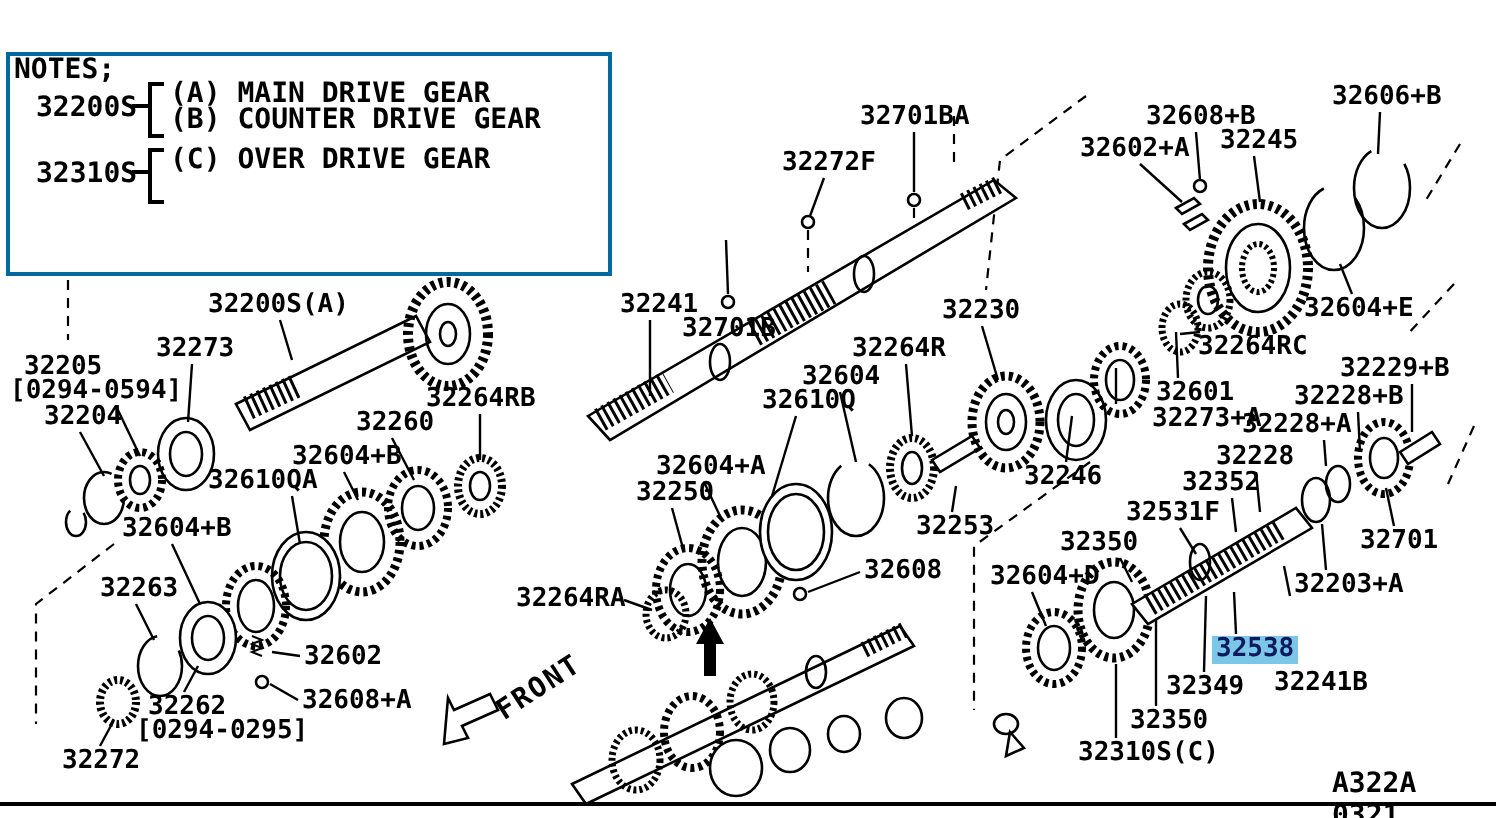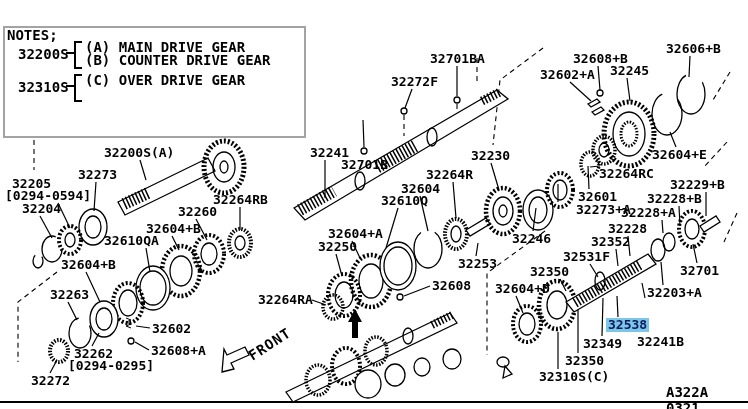--- a/index.html
+++ b/index.html
@@ -5,21 +5,21 @@
   html,body{margin:0;padding:0;background:#fff;}
   #stage{position:relative;width:748px;height:409px;background:#fff;overflow:hidden;
          font-family:"DejaVu Sans Mono",monospace;color:#000;}
   #art{position:absolute;left:0;top:0;}
   
   .plabel{position:absolute;font:700 13px/14px "DejaVu Sans Mono",monospace;
           white-space:nowrap;color:#000;z-index:5;}
   .plabel.hl{background:var(--hl-bg,#7cc6e8);color:var(--hl-tx,#0d1b5e);padding:0 2px;}
   
   .notes{position:absolute;left:3px;top:26px;width:299px;height:108px;
-         border:2px solid #a3a3a3;background:#fff;z-index:4;
+         border:2px solid #0369a1;background:#fff;z-index:4;
          font:700 14px/13px "DejaVu Sans Mono",monospace;}
   .notes div{position:absolute;white-space:nowrap;}
   .brk{width:6px;height:24px;border:2px solid #000;border-right:none;}
   .brk::before{content:"";position:absolute;left:-10px;top:9px;width:8px;height:2px;background:#000;}
   .front{position:absolute;left:246px;top:336px;transform:rotate(-33deg);
          font:700 14px "DejaVu Sans Mono",monospace;letter-spacing:1px;z-index:5;}
   .dwg{position:absolute;left:666px;top:384px;font:700 14px "DejaVu Sans Mono",monospace;z-index:5;}
 </style>
 </head>
 <body>

